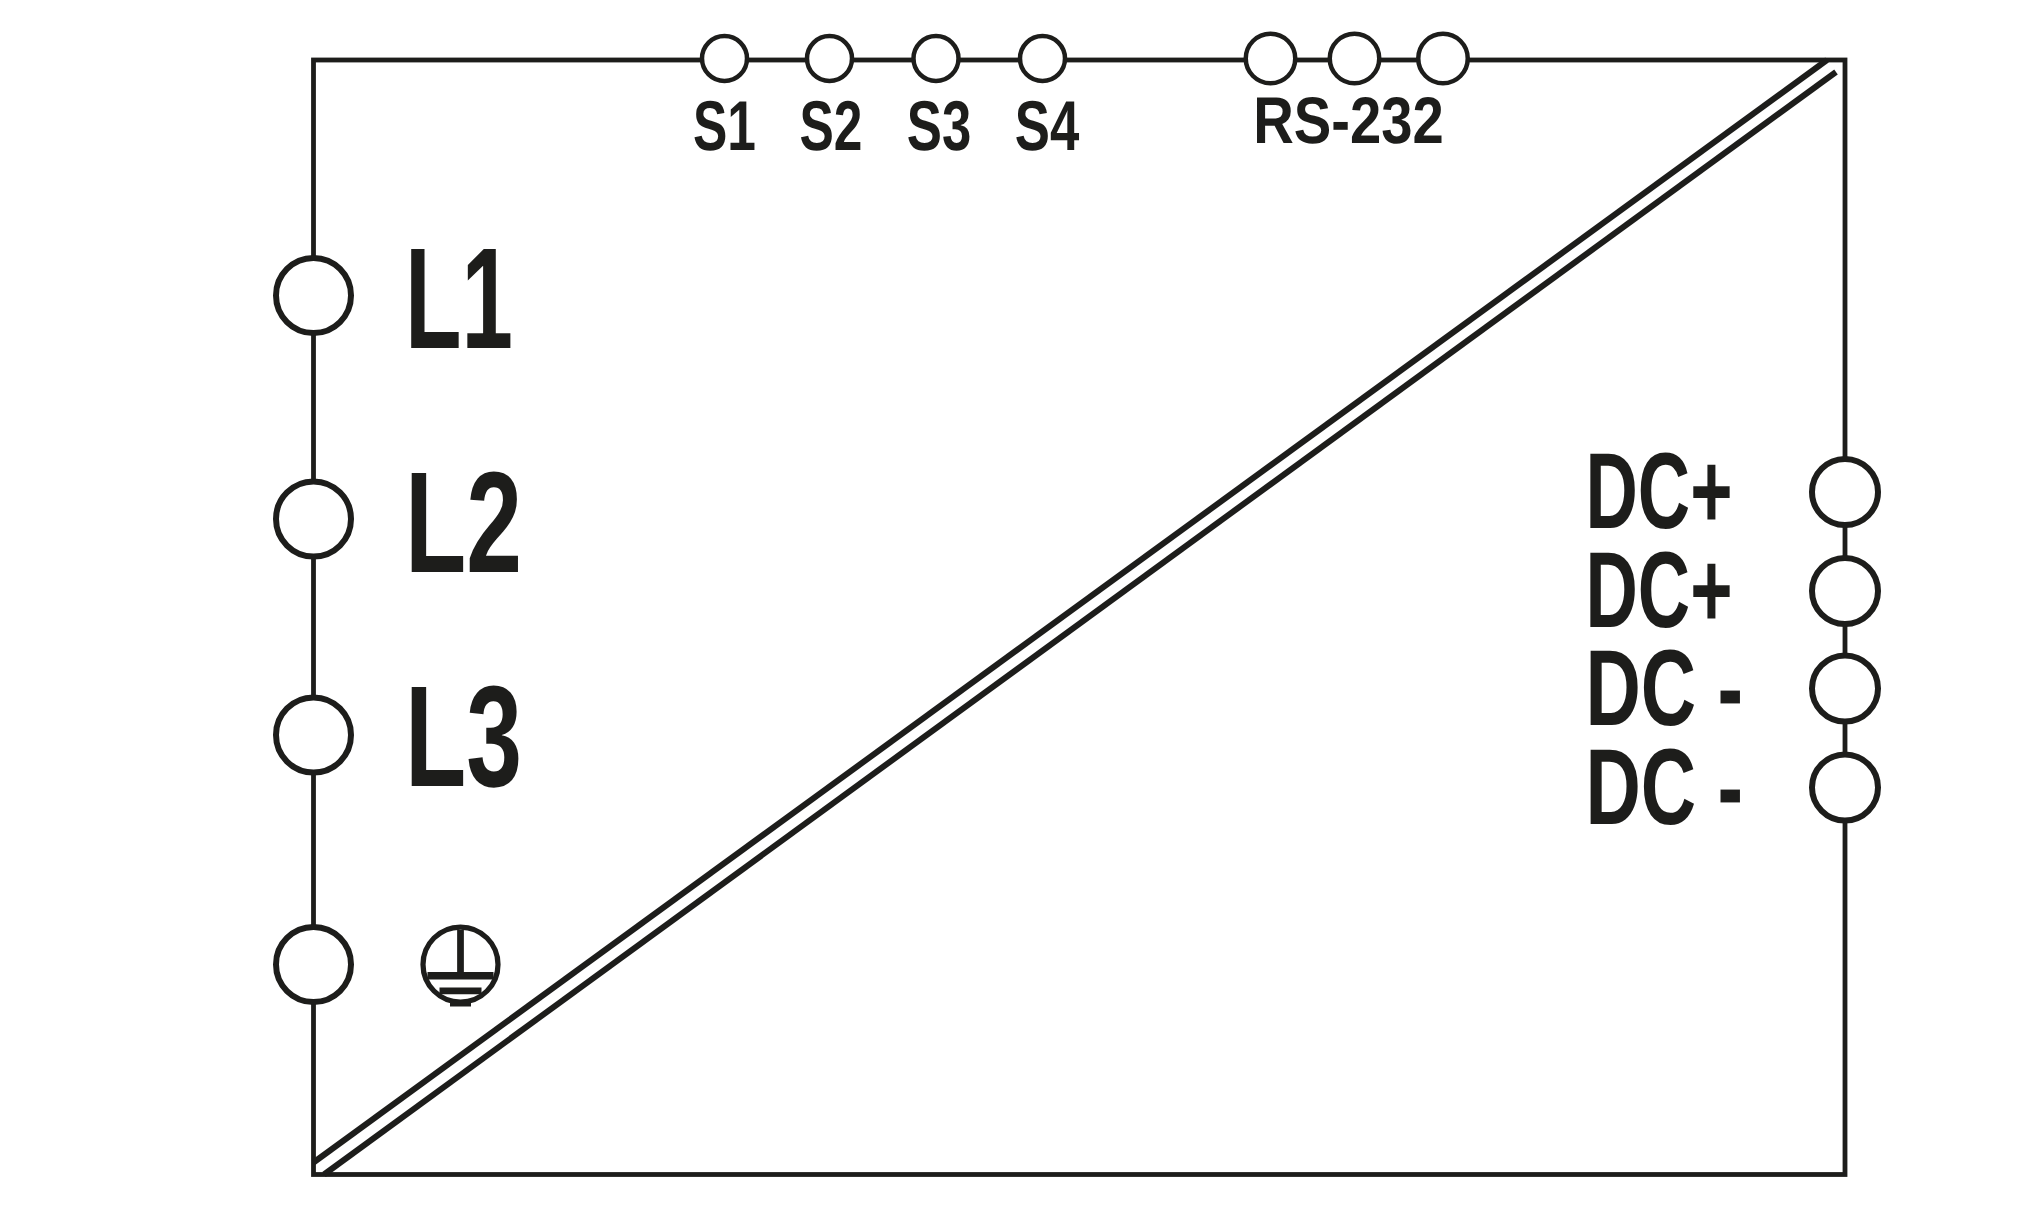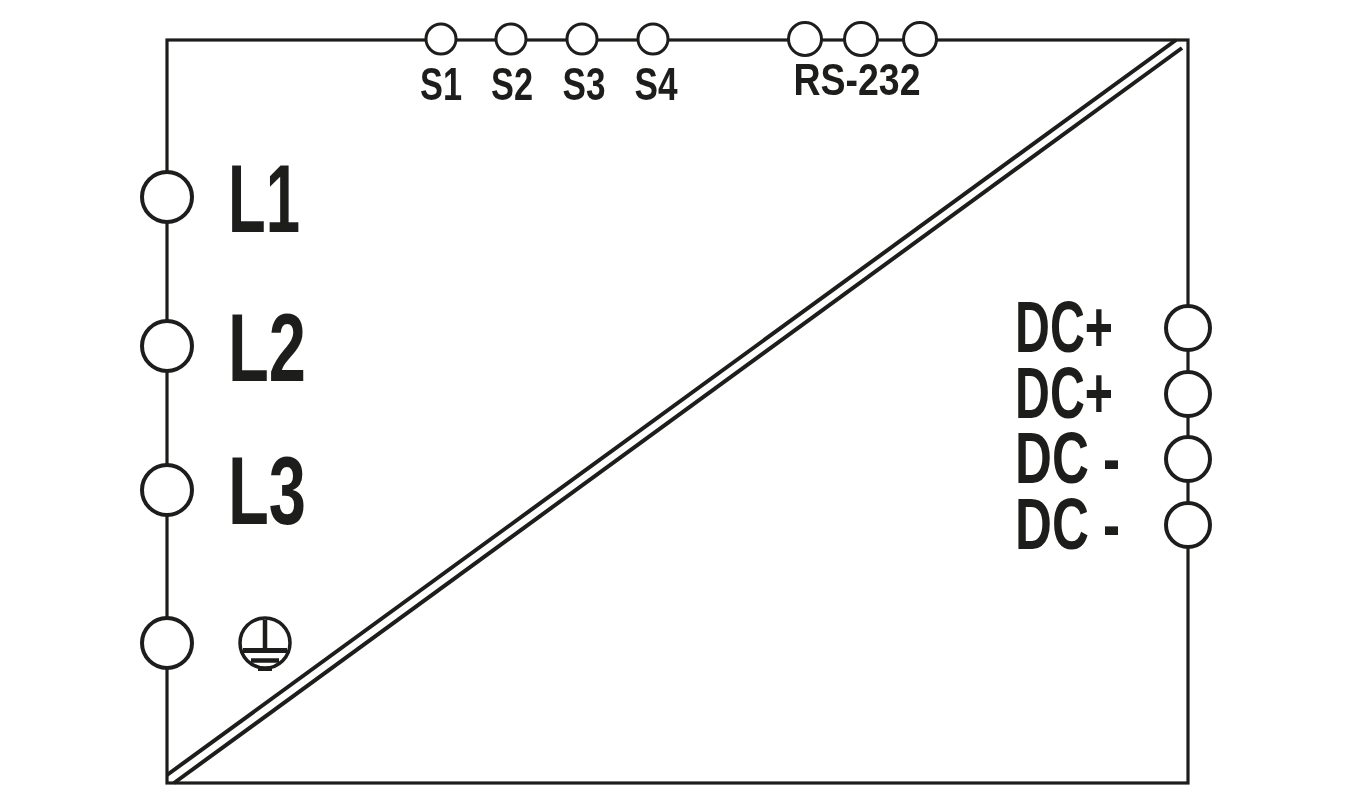--- a/index.html
+++ b/index.html
@@ -8,20 +8,21 @@
     background: #ffffff;
     width: 1361px;
     height: 807px;
     overflow: hidden;
   }
   .stage {
     position: relative;
     width: 1135px;
     height: 807px;
     background: #ffffff;
+    margin-left: 42px;
   }
   svg { display: block; }
   .lbl {
     font-family: "Liberation Sans", "DejaVu Sans", sans-serif;
     font-weight: 700;
   }
   .lbl-top   { font-size: 47px; }
   .lbl-rs232 { font-size: 44px; }
   .lbl-left  { font-size: 96px; }
   .lbl-right { font-size: 72px; }

